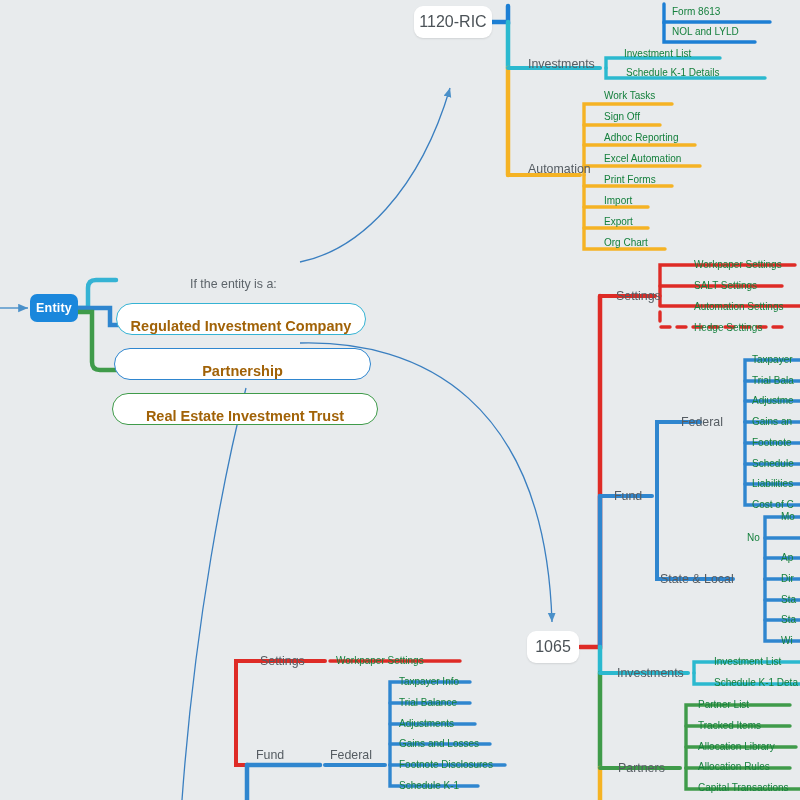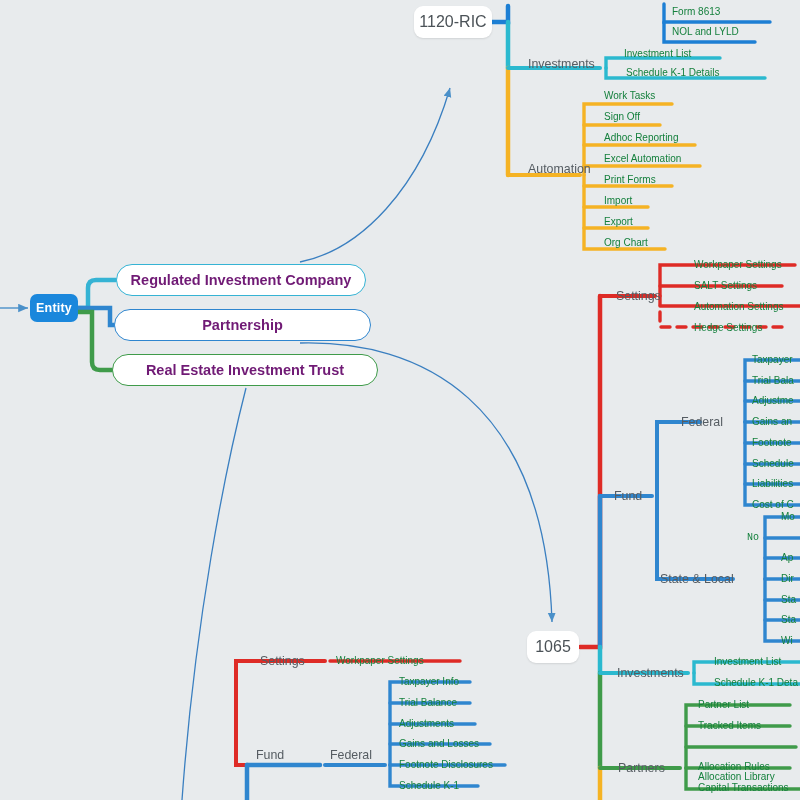--- a/index.html
+++ b/index.html
@@ -33,29 +33,30 @@
     border-radius: 7px;
     font-size: 12.5px;
     font-weight: bold;
     letter-spacing: .2px;
     box-sizing: border-box;
   }
   
   .option-node {
     position: absolute;
     display: flex;
-    align-items: center;
+    align-items: flex-end;
     justify-content: center;
     background: #ffffff;
     border-radius: 17px;
     border: 1.4px solid #3aa8d8;
-    color: #701a75;
+    color: #a16207;
     font-size: 14.5px;
     font-weight: bold;
     box-sizing: border-box;
+    margin-top: 39px;
   }
   .option-node.ric  { border-color: #35b3d4; }
   .option-node.part { border-color: #2f86cf; }
   .option-node.reit { border-color: #3f9b4a; }
   
   .form-node {
     position: absolute;
     display: flex;
     align-items: center;
     justify-content: center;
@@ -269,35 +270,35 @@
   <div class="leaf" style="left:752px; top:374px;">Trial Bala</div>
   <div class="leaf" style="left:752px; top:394px;">Adjustme</div>
   <div class="leaf" style="left:752px; top:415px;">Gains an</div>
   <div class="leaf" style="left:752px; top:436px;">Footnote</div>
   <div class="leaf" style="left:752px; top:457px;">Schedule</div>
   <div class="leaf" style="left:752px; top:477px;">Liabilities</div>
   <div class="leaf" style="left:752px; top:498px;">Cost of C</div>
 
   <div class="branch-label" style="left:660px; top:572px;">State &amp; Local</div>
   <div class="leaf" style="left:781px; top:510px;">Mo</div>
-  <div class="leaf" style="left:747px; top:531px;font-family:Liberation Mono, monospace;">No</div>
+  <div class="leaf" style="left:747px; top:531px;">No</div>
   <div class="leaf" style="left:781px; top:551px;">Ap</div>
   <div class="leaf" style="left:781px; top:572px;">Dir</div>
   <div class="leaf" style="left:781px; top:593px;">Sta</div>
   <div class="leaf" style="left:781px; top:613px;">Sta</div>
   <div class="leaf" style="left:781px; top:634px;">Wi</div>
 
   <div class="branch-label" style="left:617px; top:666px;">Investments</div>
   <div class="leaf" style="left:714px; top:655px;">Investment List</div>
   <div class="leaf" style="left:714px; top:676px;">Schedule K-1 Deta</div>
 
   <div class="branch-label" style="left:618px; top:761px;">Partners</div>
   <div class="leaf" style="left:698px; top:698px;">Partner List</div>
   <div class="leaf" style="left:698px; top:719px;">Tracked Items</div>
-  <div class="leaf" style="left:698px; top:740px;margin-top:30px;">Allocation Library</div>
+  <div class="leaf" style="left:698px; top:740px;">Allocation Library</div>
   <div class="leaf" style="left:698px; top:760px;">Allocation Rules</div>
   <div class="leaf" style="left:698px; top:781px;">Capital Transactions</div>
 
   <div class="branch-label" style="left:260px; top:654px;">Settings</div>
   <div class="leaf" style="left:336px; top:654px;">Workpaper Settings</div>
 
   <div class="branch-label" style="left:256px; top:748px;">Fund</div>
   <div class="branch-label" style="left:330px; top:748px;">Federal</div>
   <div class="leaf" style="left:399px; top:675px;">Taxpayer Info</div>
   <div class="leaf" style="left:399px; top:696px;">Trial Balance</div>

